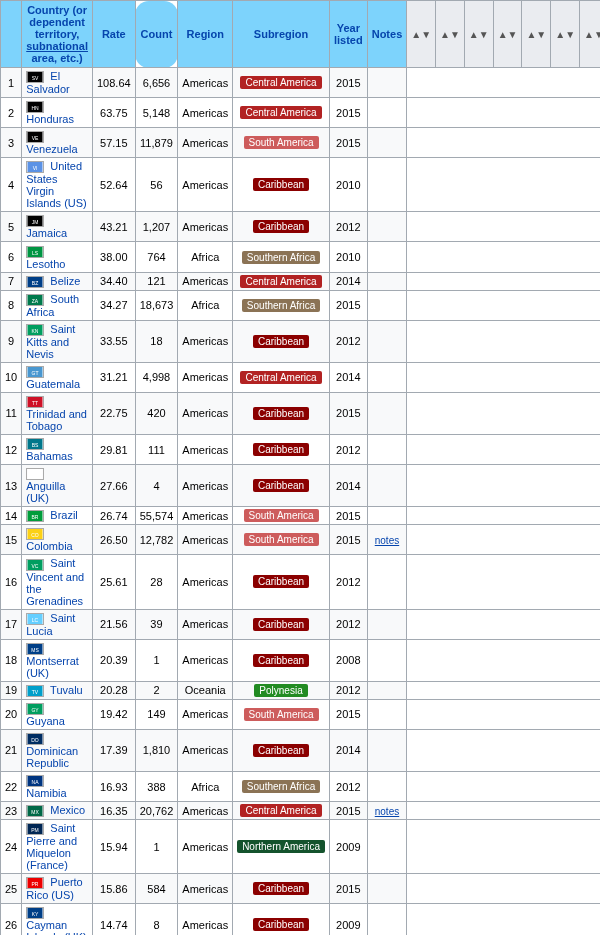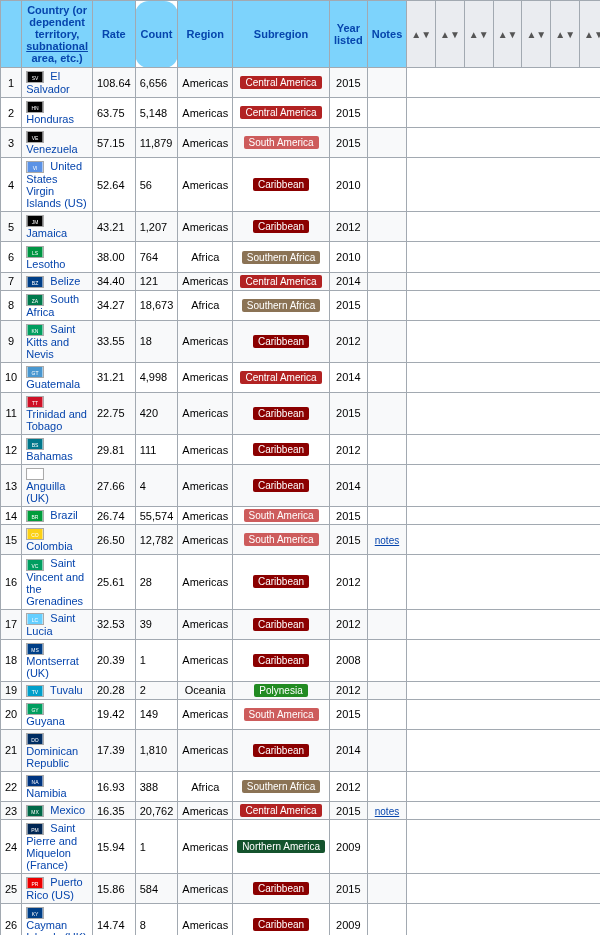--- a/index.html
+++ b/index.html
@@ -19,21 +19,21 @@
     thead tr:last-child th { background: #eaecf0; font-size: 10px; }
     tbody tr { border: 1px solid #a2a9b1; }
     tbody tr:nth-child(odd) { background-color: #f8f9fa; }
     tbody tr:nth-child(even) { background-color: #fff; }
     tbody td {
       border: 1px solid #a2a9b1;
       padding: 2px 4px;
       vertical-align: middle;
       font-size: 11px;
     }
-    td.num { text-align: left; }
+    td.num { text-align: center; }
     td.center { text-align: center; }
     .country-link { color: #0645ad; text-decoration: none; text-align: center; }
     .subregion-badge {
       display: inline-block;
       padding: 1px 5px;
       border-radius: 2px;
       color: #fff;
       font-size: 10px;
       white-space: nowrap;
     }
@@ -373,21 +373,21 @@
   </tr>
       <tr>
     <td class="center">17</td>
     <td>
       <svg width="18" height="12" style="border:0.5px solid #aaa;vertical-align:middle;margin-right:3px;" viewBox="0 0 18 12">
     <rect width="18" height="12" fill="#65cfff"></rect>
     <text x="9" y="9" text-anchor="middle" font-size="6" fill="white" font-family="Arial">LC</text>
   </svg>
       <a class="country-link" href="#">Saint Lucia</a>
     </td>
-    <td class="num">32.53</td>
+    <td class="num">21.56</td>
     <td class="num">39</td>
     <td class="center">Americas</td>
     <td class="center">
       <span class="subregion-badge" style="background-color:#8b0000">Caribbean</span>
     </td>
     <td class="center">2012</td>
     <td class="center"></td>
   </tr>
       <tr>
     <td class="center">18</td>

